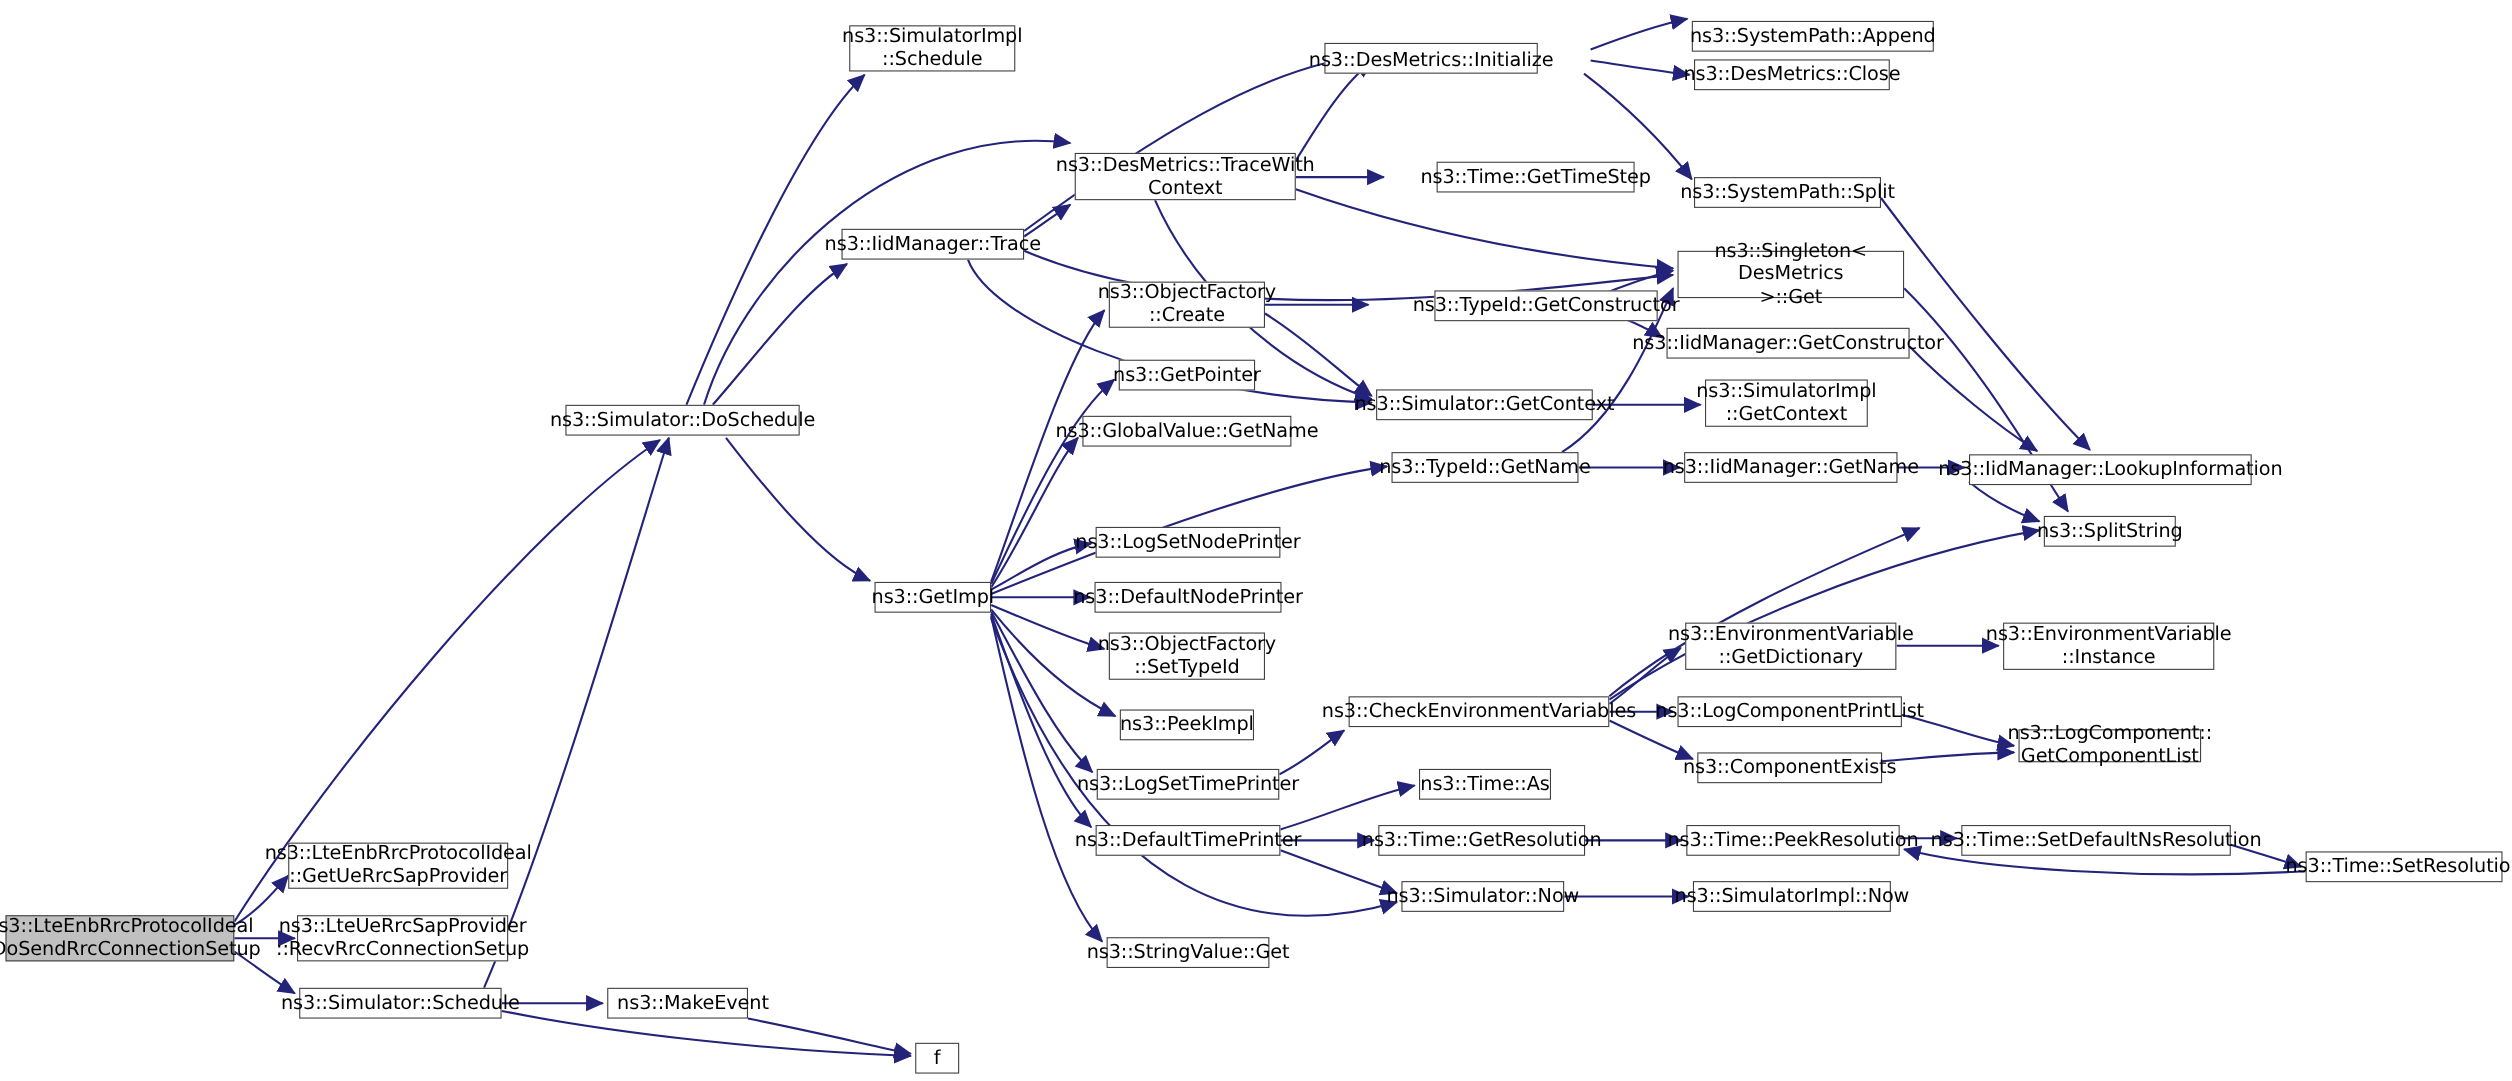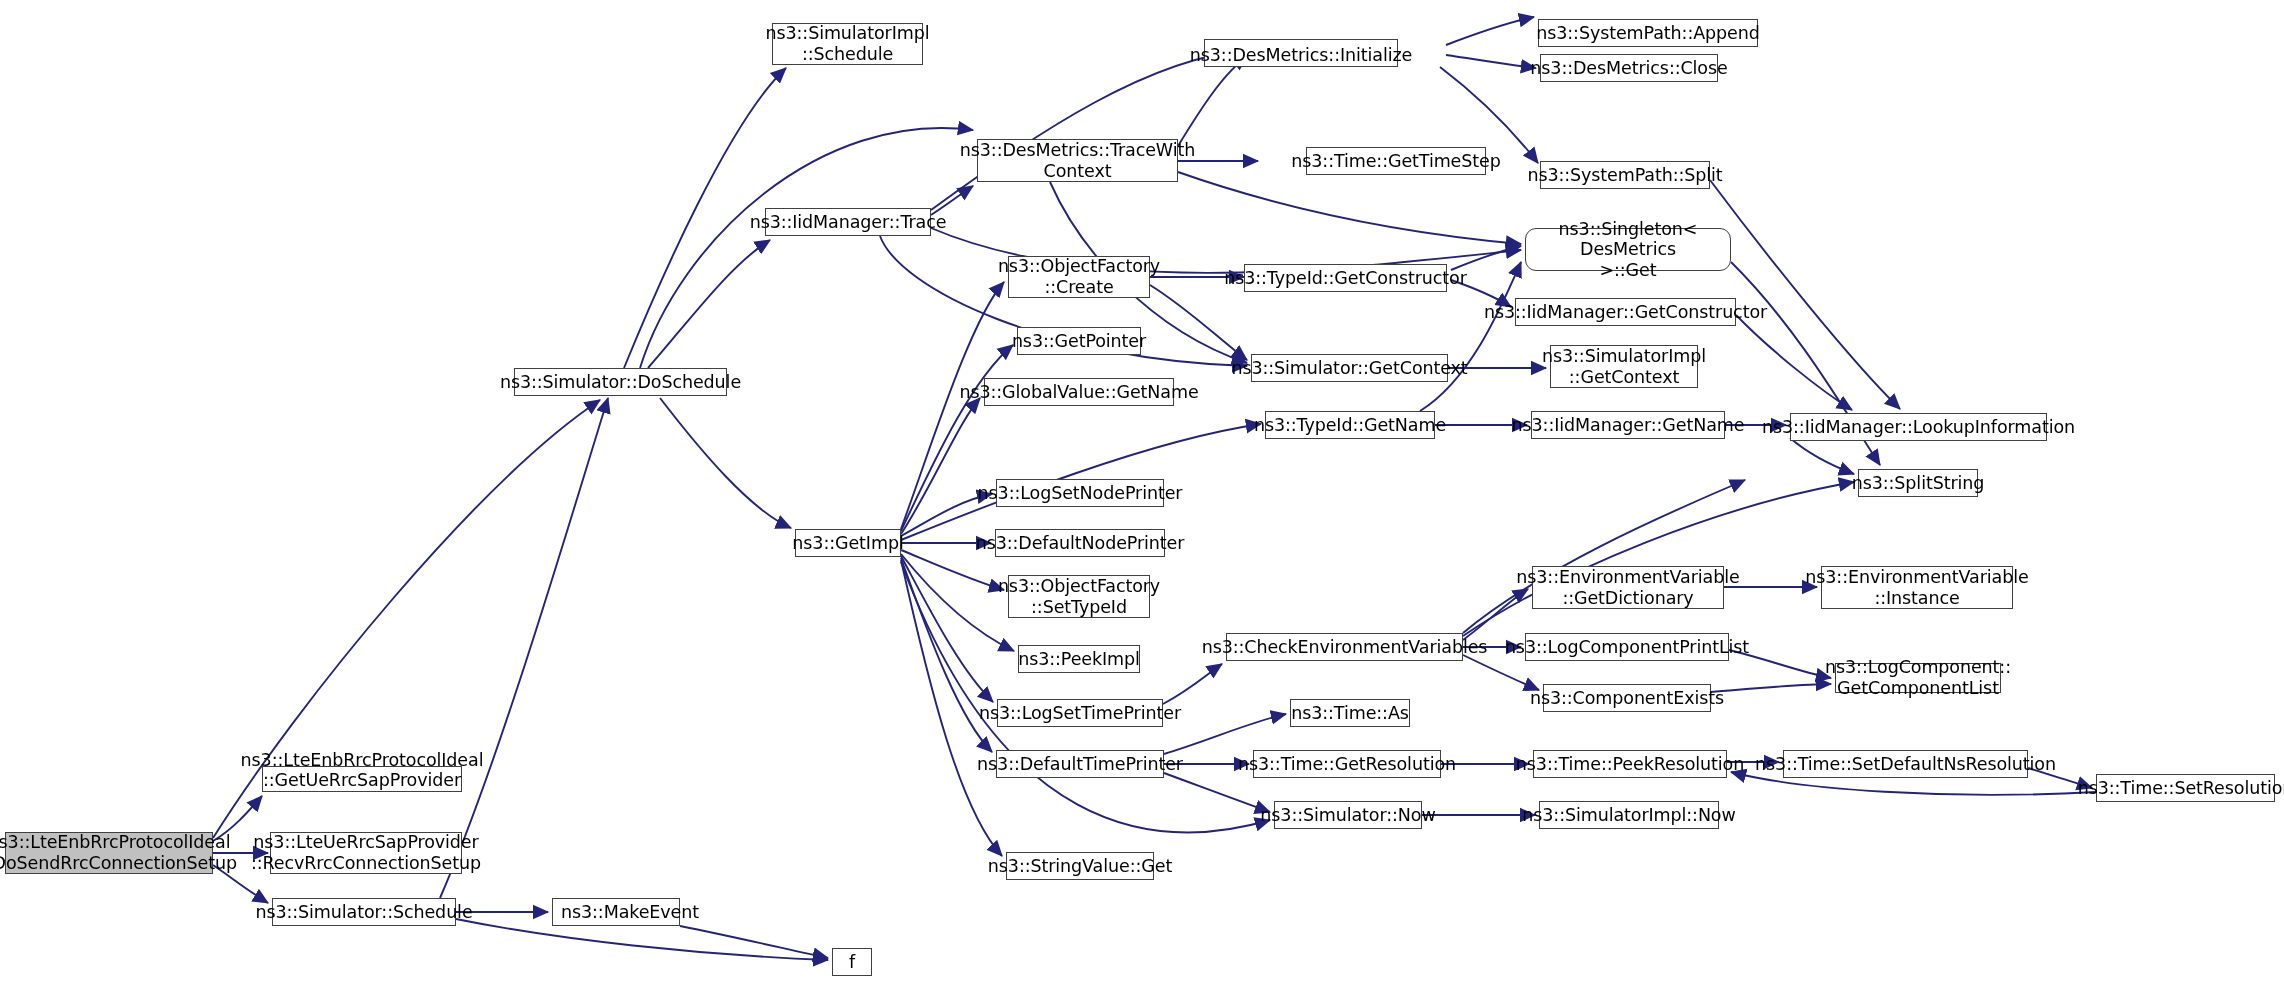--- a/index.html
+++ b/index.html
@@ -99,21 +99,21 @@
         <path d="M1727,762 L1779,762" fill="none" stroke="#23237a" stroke-width="1.9" marker-end="url(#ah)"></path>
         <path d="M2028,768 C2060,778 2080,784 2092,788" fill="none" stroke="#23237a" stroke-width="1.9" marker-end="url(#ah)"></path>
         <path d="M2096,792 C1950,800 1800,790 1731,772" fill="none" stroke="#23237a" stroke-width="1.9" marker-end="url(#ah)"></path>
         <path d="M1463,633 C1550,560 1700,500 1745,480" fill="none" stroke="#23237a" stroke-width="1.9" marker-end="url(#ah)"></path>
         <path d="M1463,636 C1560,570 1720,505 1854,482" fill="none" stroke="#23237a" stroke-width="1.9" marker-end="url(#ah)"></path>
       </g>
   </svg>
   <div id="node-layer">
       <div class="node highlight" style="left: 5px; top: 832px; width: 208px; height: 42px;"><span class="lbl">ns3::LteEnbRrcProtocolIdeal
 ::DoSendRrcConnectionSetup</span></div>
-      <div class="node" style="left: 262px; top: 766px; width: 200px; height: 26px; align-items: flex-end;"><span class="lbl">ns3::LteEnbRrcProtocolIdeal
+      <div class="node" style="left: 262px; top: 766px; width: 200px; height: 42px;"><span class="lbl">ns3::LteEnbRrcProtocolIdeal
 ::GetUeRrcSapProvider</span></div>
       <div class="node" style="left: 270px; top: 832px; width: 192px; height: 42px;"><span class="lbl">ns3::LteUeRrcSapProvider
 ::RecvRrcConnectionSetup</span></div>
       <div class="node" style="left: 272px; top: 898px; width: 184px; height: 28px;"><span class="lbl">ns3::Simulator::Schedule</span></div>
       <div class="node" style="left: 552px; top: 898px; width: 128px; height: 28px; padding-left: 28px;"><span class="lbl">ns3::MakeEvent</span></div>
       <div class="node" style="left: 832px; top: 948px; width: 40px; height: 28px;"><span class="lbl">f</span></div>
       <div class="node" style="left: 514px; top: 368px; width: 213px; height: 28px;"><span class="lbl">ns3::Simulator::DoSchedule</span></div>
       <div class="node" style="left: 772px; top: 23px; width: 151px; height: 42px;"><span class="lbl">ns3::SimulatorImpl
 ::Schedule</span></div>
       <div class="node" style="left: 977px; top: 139px; width: 201px; height: 43px;"><span class="lbl">ns3::DesMetrics::TraceWith
@@ -127,31 +127,31 @@
       <div class="node" style="left: 996px; top: 479px; width: 168px; height: 28px;"><span class="lbl">ns3::LogSetNodePrinter</span></div>
       <div class="node" style="left: 995px; top: 529px; width: 170px; height: 28px;"><span class="lbl">ns3::DefaultNodePrinter</span></div>
       <div class="node" style="left: 1008px; top: 575px; width: 142px; height: 43px;"><span class="lbl">ns3::ObjectFactory
 ::SetTypeId</span></div>
       <div class="node" style="left: 1018px; top: 645px; width: 122px; height: 28px;"><span class="lbl">ns3::PeekImpl</span></div>
       <div class="node" style="left: 997px; top: 699px; width: 166px; height: 28px;"><span class="lbl">ns3::LogSetTimePrinter</span></div>
       <div class="node" style="left: 996px; top: 750px; width: 168px; height: 28px;"><span class="lbl">ns3::DefaultTimePrinter</span></div>
       <div class="node" style="left: 1006px; top: 852px; width: 148px; height: 28px;"><span class="lbl">ns3::StringValue::Get</span></div>
       <div class="node" style="left: 1204px; top: 39px; width: 194px; height: 28px; align-items: flex-end;"><span class="lbl">ns3::DesMetrics::Initialize</span></div>
       <div class="node" style="left: 1262px; top: 147px; width: 180px; height: 28px; margin-left: 44px;"><span class="lbl">ns3::Time::GetTimeStep</span></div>
-      <div class="node" style="left: 1244px; top: 264px; width: 203px; height: 28px;"><span class="lbl">ns3::TypeId::GetConstructor</span></div>
+      <div class="node" style="left: 1304px; top: 264px; width: 203px; height: 28px;"><span class="lbl">ns3::TypeId::GetConstructor</span></div>
       <div class="node" style="left: 1251px; top: 354px; width: 197px; height: 28px;"><span class="lbl">ns3::Simulator::GetContext</span></div>
       <div class="node" style="left: 1265px; top: 411px; width: 170px; height: 28px;"><span class="lbl">ns3::TypeId::GetName</span></div>
       <div class="node" style="left: 1226px; top: 633px; width: 237px; height: 28px;"><span class="lbl">ns3::CheckEnvironmentVariables</span></div>
       <div class="node" style="left: 1290px; top: 699px; width: 120px; height: 28px;"><span class="lbl">ns3::Time::As</span></div>
       <div class="node" style="left: 1253px; top: 750px; width: 188px; height: 28px;"><span class="lbl">ns3::Time::GetResolution</span></div>
       <div class="node" style="left: 1274px; top: 801px; width: 148px; height: 28px;"><span class="lbl">ns3::Simulator::Now</span></div>
       <div class="node" style="left: 1538px; top: 3px; width: 220px; height: 28px; margin-top: 16px;"><span class="lbl">ns3::SystemPath::Append</span></div>
       <div class="node" style="left: 1540px; top: 54px; width: 178px; height: 28px;"><span class="lbl">ns3::DesMetrics::Close</span></div>
       <div class="node" style="left: 1540px; top: 161px; width: 170px; height: 28px;"><span class="lbl">ns3::SystemPath::Split</span></div>
-      <div class="node" style="left: 1525px; top: 228px; width: 206px; height: 43px; border-radius: 11px;"><span class="lbl">ns3::Singleton&lt; DesMetrics
+      <div class="node" style="left: 1525px; top: 228px; width: 206px; height: 43px;"><span class="lbl">ns3::Singleton&lt; DesMetrics
 &gt;::Get</span></div>
       <div class="node" style="left: 1515px; top: 298px; width: 221px; height: 28px;"><span class="lbl">ns3::IidManager::GetConstructor</span></div>
       <div class="node" style="left: 1550px; top: 345px; width: 148px; height: 43px;"><span class="lbl">ns3::SimulatorImpl
 ::GetContext</span></div>
       <div class="node" style="left: 1531px; top: 411px; width: 194px; height: 28px;"><span class="lbl">ns3::IidManager::GetName</span></div>
       <div class="node" style="left: 1532px; top: 566px; width: 192px; height: 43px;"><span class="lbl">ns3::EnvironmentVariable
 ::GetDictionary</span></div>
       <div class="node" style="left: 1525px; top: 633px; width: 204px; height: 28px;"><span class="lbl">ns3::LogComponentPrintList</span></div>
       <div class="node" style="left: 1543px; top: 684px; width: 168px; height: 28px;"><span class="lbl">ns3::ComponentExists</span></div>
       <div class="node" style="left: 1533px; top: 750px; width: 194px; height: 28px;"><span class="lbl">ns3::Time::PeekResolution</span></div>

